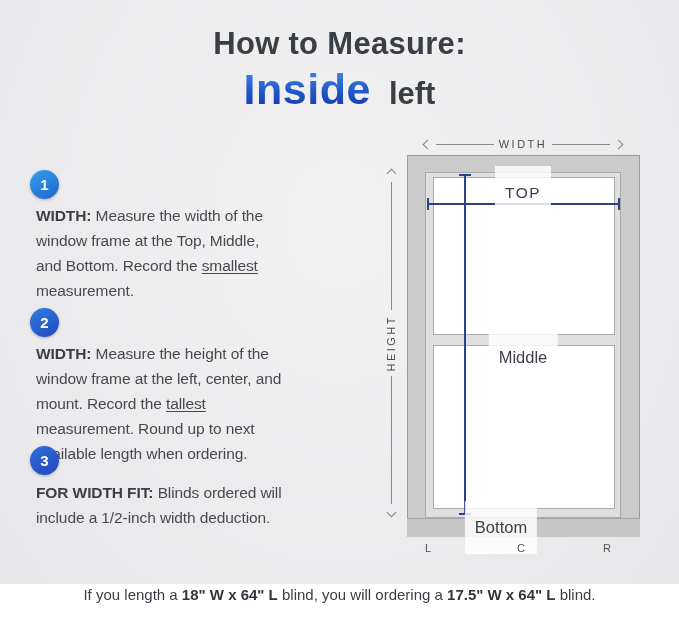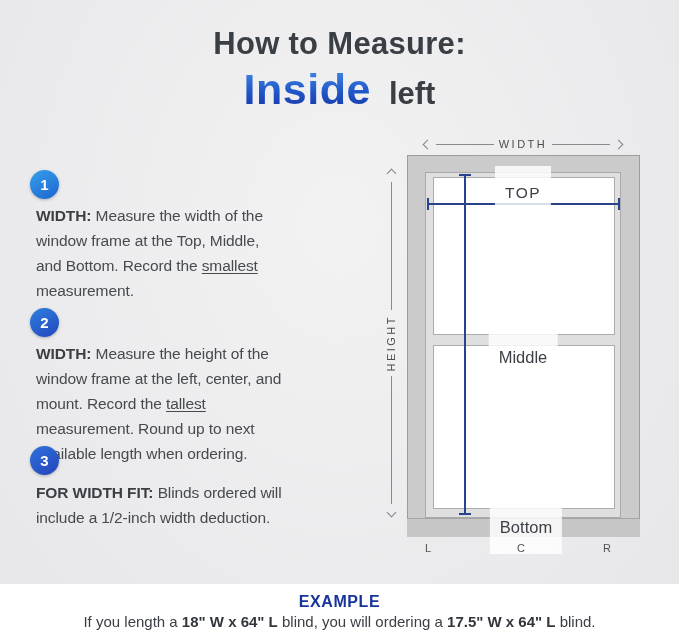--- a/index.html
+++ b/index.html
@@ -67,21 +67,21 @@
   .measure-h { position:absolute; left:427px; top:203px; width:193px; height:2px; background:#2a418c; }
   .measure-h::before, .measure-h::after { content:""; position:absolute; top:-5px; width:2px; height:12px; background:#2a418c; }
   .measure-h::before { left:0; }
   .measure-h::after { right:0; }
 
   
   .chip { position:absolute; transform:translateX(-50%); background:rgba(255,255,255,0.82);
           color:#3d4147; font-size:16.5px; line-height:19px; padding:17px 10px; white-space:nowrap; }
   .chip-top    { left:523px; top:166px; letter-spacing:1.5px; font-size:15.5px; }
   .chip-middle { left:523px; top:331px;text-align:center; }
-  .chip-bottom { left:526px; top:501px; }
+  .chip-bottom { left:501px; top:501px; }
   .lcr { position:absolute; top:542px; font-size:11px; color:#515151; letter-spacing:1px; }
   .lcr-l { left:425px; } .lcr-c { left:517px; } .lcr-r { left:603px; }
 
   
   .footer { position:absolute; left:0; top:584px; width:679px; height:58px;
             background:#ffffff; text-align:center; }
   .example-heading { margin-top:9px; font-size:16px; font-weight:bold; color:#17349c; letter-spacing:0.6px; }
   .example-text { margin-top:2px; font-size:15px; color:#3b3f45; }
   .example-text b { color:#32363c; }
 </style>
@@ -142,17 +142,16 @@
 
   <div class="chip chip-top">TOP</div>
   <div class="chip chip-middle">Middle</div>
   <div class="chip chip-bottom">Bottom</div>
 
   <span class="lcr lcr-l">L</span>
   <span class="lcr lcr-c">C</span>
   <span class="lcr lcr-r">R</span>
 
   <div class="footer">
-    <div class="example-heading">EXAMPLE</div>
     <div class="example-text"><span>If you length a </span><b>18" W x 64" L</b><span> blind, you will ordering a </span><b>17.5" W x 64" L</b><span> blind.</span></div>
   </div>
 
 </div>
 
 </body></html>

